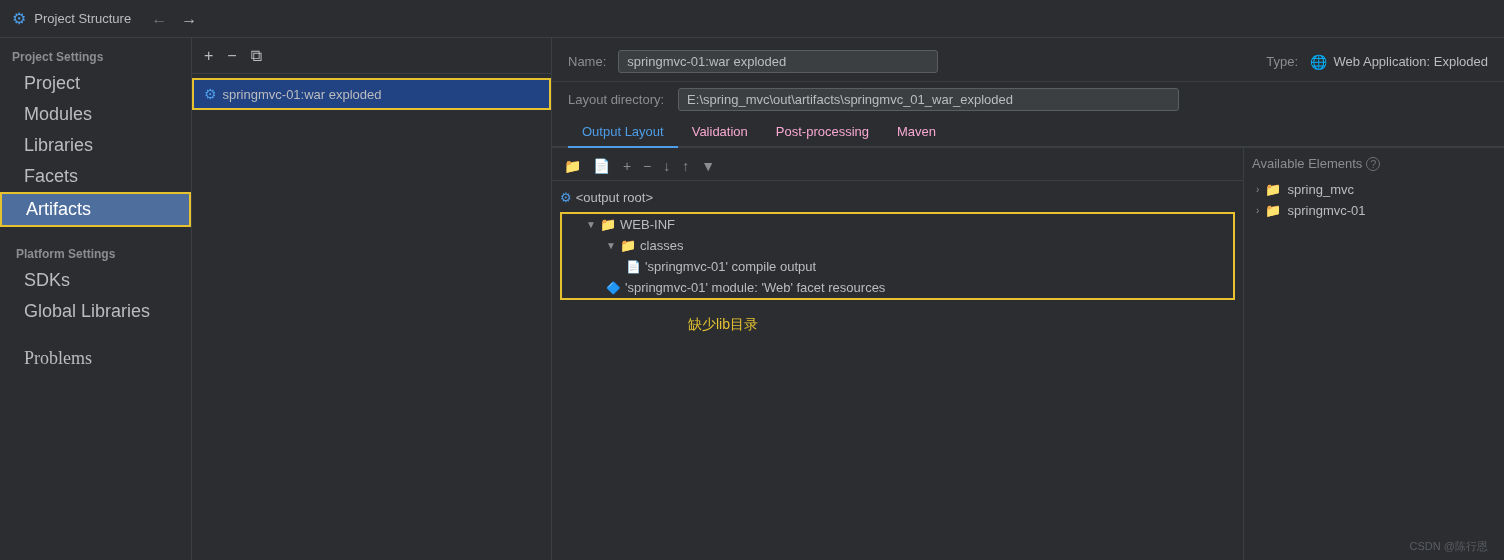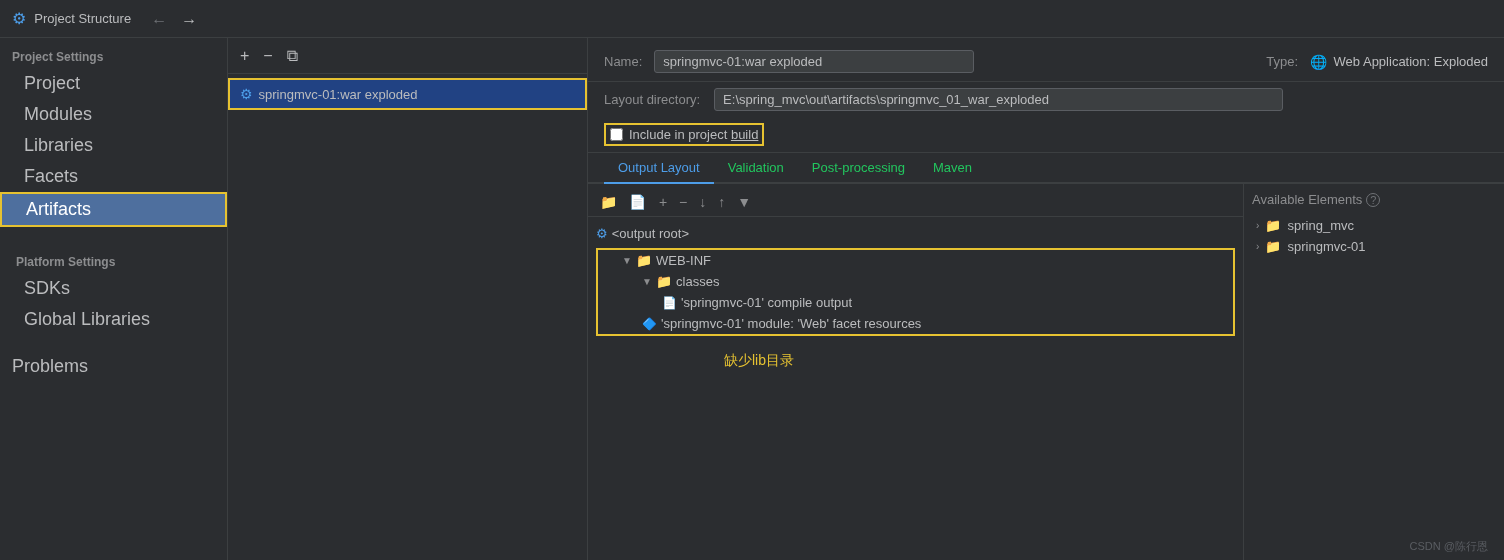--- a/index.html
+++ b/index.html
@@ -40,21 +40,21 @@
     }
     .nav-arrow.active { color: #bbbcbe; }
 
     .main-layout {
       display: flex;
       height: calc(560px - 38px);
     }
 
     
     .sidebar {
-      width: 228px;
+      width: 192px;
       background: #2b2d30;
       border-right: 1px solid #3c3f41;
       display: flex;
       flex-direction: column;
       padding-top: 4px;
     }
     .sidebar-section-label {
       color: #8c8d8f;
       font-size: 12px;
       padding: 8px 12px 4px 12px;
@@ -188,21 +188,21 @@
     
     .tabs-row {
       display: flex;
       align-items: center;
       border-bottom: 2px solid #3c3f41;
       padding: 0 16px;
     }
     .tab {
       padding: 7px 14px;
       cursor: pointer;
-      color: #22c55e;
+      color: #f9a8d4;
       font-size: 13px;
       border-bottom: 2px solid transparent;
       margin-bottom: -2px;
     }
     .tab.active {
       color: #4d9de8;
       border-bottom: 2px solid #4d9de8;
     }
 
     
@@ -313,25 +313,25 @@
 <div class="main-layout">
 
   <div class="sidebar">
     <div class="sidebar-section-label">Project Settings</div>
     <div class="sidebar-item">Project</div>
     <div class="sidebar-item">Modules</div>
     <div class="sidebar-item">Libraries</div>
     <div class="sidebar-item">Facets</div>
     <div class="sidebar-item active" style="border: 2px solid #e6c231;">Artifacts</div>
 
-    <div class="sidebar-section-label" style="margin-top:20px;padding-left:16px;">Platform Settings</div>
+    <div class="sidebar-section-label" style="margin-top:12px;padding-left:16px;">Platform Settings</div>
     <div class="sidebar-item">SDKs</div>
     <div class="sidebar-item">Global Libraries</div>
 
-    <div class="sidebar-item problems-section" style="padding-left:12px;">Problems</div>
+    <div class="sidebar-item problems-section" style="font-family:Liberation Serif, serif;">Problems</div>
   </div>
 
   <div class="artifact-panel">
     <div class="artifact-toolbar">
       <button class="toolbar-btn">+</button>
       <button class="toolbar-btn">−</button>
       <button class="toolbar-btn">⧉</button>
     </div>
     <div class="artifact-list">
       <div class="artifact-item selected">
@@ -352,31 +352,23 @@
         <span class="field-label">Type:</span>
         <div class="type-value">
           <span style="color:#4d9de8; font-size:14px;">🌐</span>
           <span>Web Application: Exploded</span>
         </div>
       </div>
     </div>
 
     <div class="output-dir-row">
       <span class="field-label">Layout directory:</span>
-      <input class="name-input" type="text" value="E:\spring_mvc\out\artifacts\springmvc_01_war_exploded" style="width: 569px;">
-    </div>
-
-    <div class="include-row">
-      <div class="checkbox-highlight">
-        <input type="checkbox" style="cursor: pointer;">
-        <label class="checkbox-label">
-          Include in project <span class="underline">build</span>
-        </label>
-      </div>
-    </div>
+      <input class="name-input" type="text" value="E:\spring_mvc\out\artifacts\springmvc_01_war_exploded" style="width: 501px;">
+    </div>
+
 
     <div class="tabs-row">
       <div class="tab active">Output Layout</div>
       <div class="tab">Validation</div>
       <div class="tab">Post-processing</div>
       <div class="tab">Maven</div>
     </div>
 
     <div class="output-layout-area">
 

